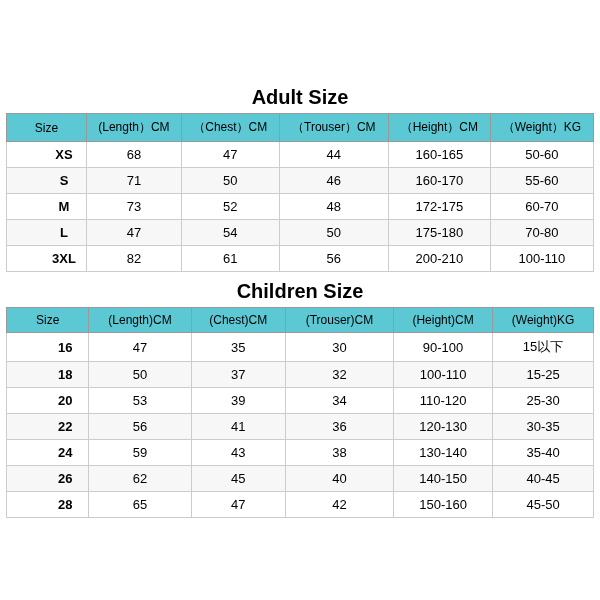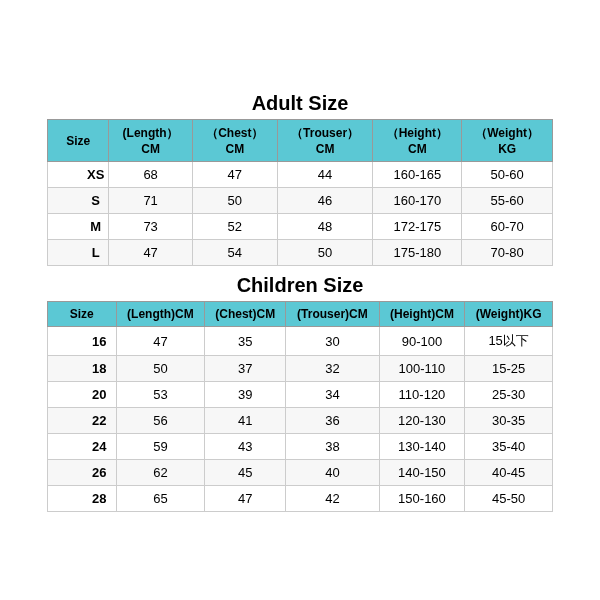--- a/index.html
+++ b/index.html
@@ -7,39 +7,39 @@
       width: 600px;
       height: 600px;
       background: #fff;
       font-family: Arial, sans-serif;
       font-size: 13px;
       display: flex;
       align-items: center;
       justify-content: center;
     }
     .container {
-      width: 506px;
+      width: 588px;
     }
     .section-title {
       text-align: center;
       font-size: 20px;
       font-weight: bold;
       padding: 6px 0 4px;
     }
     table {
       width: 100%;
       border-collapse: collapse;
       margin-bottom: 2px;
     }
     th {
       background: #5bc8d4;
       border: 1px solid #999;
       padding: 5px 4px;
       text-align: center;
-      font-weight: bold;
+      font-weight: normal;
       font-size: 12px;
     }
     td {
       border: 1px solid #ccc;
       padding: 5px 4px;
       text-align: center;
       font-size: 13px;
     }
     tr:nth-child(odd) td {
       background: #fff;
@@ -95,20 +95,28 @@
           <td>172-175</td>
           <td>60-70</td>
         </tr>
         <tr>
           <td>L</td>
           <td>47</td>
           <td>54</td>
           <td>50</td>
           <td>175-180</td>
           <td>70-80</td>
+        </tr>
+        <tr>
+          <td>3XL</td>
+          <td>82</td>
+          <td>61</td>
+          <td>56</td>
+          <td>200-210</td>
+          <td>100-110</td>
         </tr>
       </tbody>
   </table>
 
   <div class="section-title">Children Size</div>
   <table>
     <thead>
       <tr>
       <th>Size</th>
           <th>(Length)CM</th>

